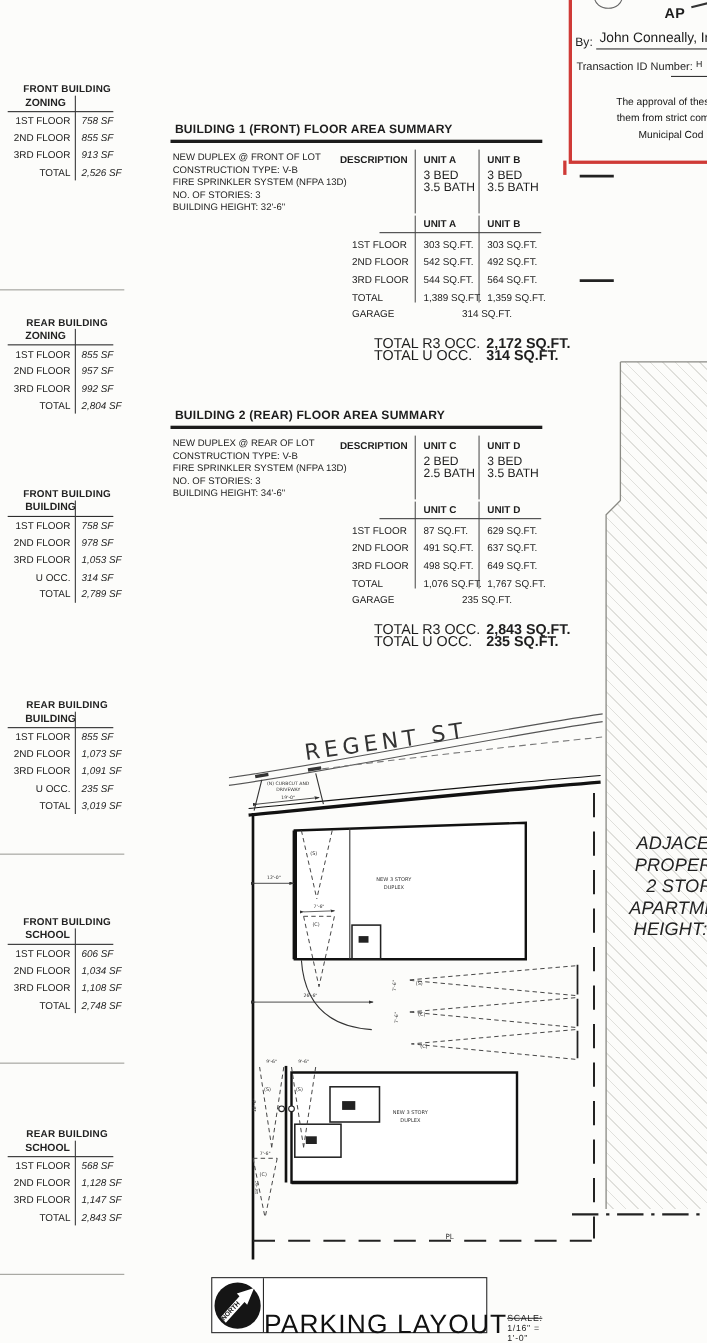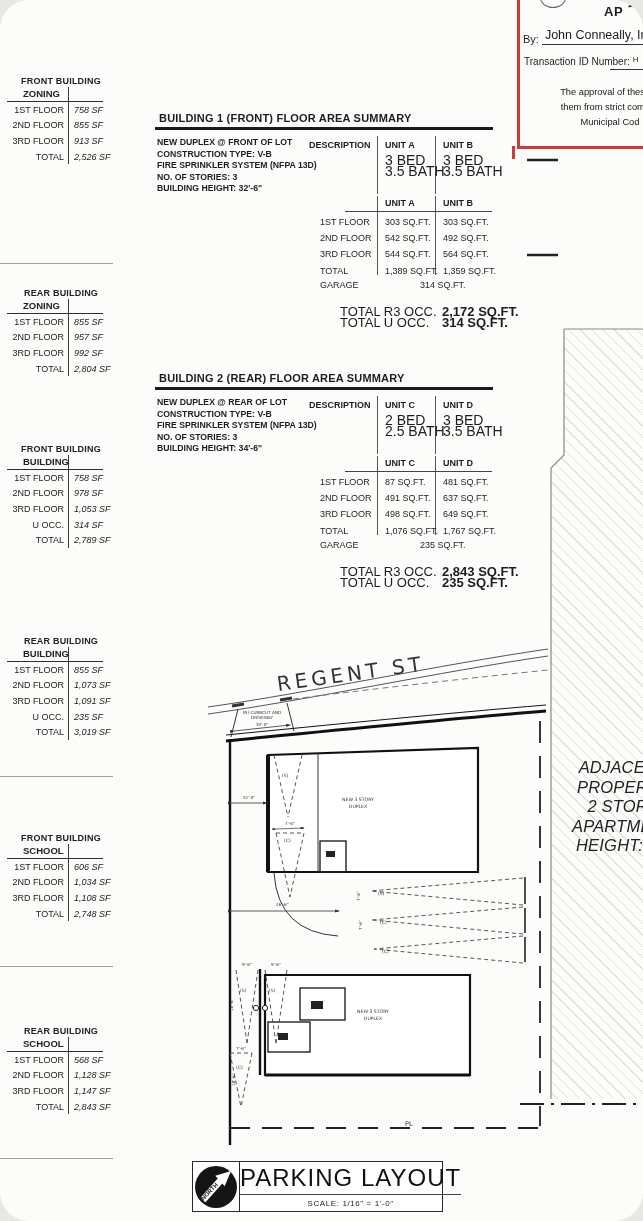--- a/index.html
+++ b/index.html
@@ -1,43 +1,43 @@
 <!DOCTYPE html>
 <html><head>
 <meta charset="utf-8">
 <style>
   html,body{margin:0;padding:0;background:#e8e8e6;}
   .page{position:relative;width:643px;height:1221px;overflow:hidden;background:#fcfcfa;
-        font-family:"Liberation Sans","DejaVu Sans",sans-serif;color:#1d1d1d;border-radius:29px;}
+        font-family:"Liberation Sans","DejaVu Sans",sans-serif;color:#1d1d1d;}
 
   
   .ltable{position:absolute;left:5px;width:112px;font-size:9px;color:#222;}
   .ltable::after{content:"";position:absolute;left:63px;top:11px;bottom:0;width:1.2px;background:#3a3a3a;}
   .t-title{text-align:center;font-weight:bold;font-size:9px;letter-spacing:.2px;white-space:nowrap;}
   .t-sub{margin:0 14px 0 2px;padding:2px 0 2px 16px;font-size:9.5px;font-weight:bold;
          border-bottom:1.2px solid #2e2e2e;}
   .t-row{display:flex;height:15.6px;align-items:center;}
   .t-row .lab{width:59px;text-align:right;padding-right:5px;white-space:nowrap;}
   .t-row .val{padding-left:5px;white-space:nowrap;font-style:italic;}
   #lt0{top:76px}#lt1{top:288px}#lt2{top:444px}#lt3{top:636px}#lt4{top:833px}#lt5{top:1026px}
 
   .ldiv{position:absolute;left:0;width:113px;height:1px;background:#a0a09a;}
 
   
   .summary{position:absolute;left:155px;width:345px;height:205px;}
   #summary1{top:112px}#summary2{top:372px}
   .s-title{position:absolute;left:4px;top:0;font-size:11px;font-weight:bold;letter-spacing:.2px;white-space:nowrap;}
   .s-rule{position:absolute;left:0;top:15px;width:338px;height:2.5px;background:#1c1c1c;}
-  .s-info{position:absolute;left:2px;top:25px;font-size:8.7px;line-height:11.6px;width:180px;white-space:nowrap;font-weight:bold;}
+  .s-info{position:absolute;left:2px;top:25px;font-size:8.7px;line-height:11.6px;width:180px;white-space:nowrap;}
   .s-desc-label{position:absolute;left:154px;top:28px;font-size:9px;font-weight:bold;}
   .s-vr{position:absolute;width:1.1px;background:#555;}
   .vr-a{left:222px;top:24px;height:58px;}
   .vr-b{left:280px;top:24px;height:58px;}
   .u-name{position:absolute;top:28px;font-size:9px;font-weight:bold;white-space:nowrap;}
-  .u-specs{position:absolute;top:43px;font-size:14px;line-height:10.6px;white-space:nowrap;}
+  .u-specs{position:absolute;top:43px;font-size:11px;line-height:10.6px;white-space:nowrap;}
   .u1{left:230px}.u2{left:288px}
   .fvr-a{left:222px;top:84px;height:79px;}
   .fvr-b{left:280px;top:84px;height:79px;}
   .f-head{position:absolute;top:86px;font-size:9px;font-weight:bold;white-space:nowrap;}
   .f-headline{position:absolute;left:190px;top:99px;width:147px;height:1.2px;background:#444;}
   .f-rows{position:absolute;left:165px;top:102px;width:190px;}
   .f-row{display:flex;height:16.2px;align-items:center;font-size:9px;white-space:nowrap;}
   .f-row .fl{width:65px}.f-row .fa{width:58px}.f-row .fb{width:62px}
   .f-total{position:absolute;left:165px;top:151px;width:190px;display:flex;height:16.2px;align-items:center;font-size:9px;white-space:nowrap;}
   .f-total .fl{width:65px}.f-total .fa,.f-total .fb{font-weight:normal;}
@@ -81,21 +81,21 @@
   .tiny{font-size:4.2px;}
   .dim{font-size:4.2px;}
   .lbl{font-size:4.6px;}
   .stall{font-size:4.5px;}
   .pl{font-size:6.5px;fill:#222;}
 
   
   .tblock{position:absolute;left:192px;top:1161px;width:249px;height:49px;
           border:1.6px solid #2a2a2a;display:flex;background:#fff;}
   .tb-north{width:55px;border-right:1.4px solid #2a2a2a;display:flex;align-items:center;justify-content:center;}
-  .tb-right{flex:1;display:flex;flex-direction:column;}
+  .tb-right{flex:1;display:flex;margin-top:36px;}
   .tb-title{flex:1;display:flex;align-items:center;justify-content:center;
             font-size:24px;letter-spacing:1px;color:#111;white-space:nowrap;}
   .tb-scale{height:16px;border-top:1.3px solid #444;display:flex;align-items:center;justify-content:center;
             font-size:8px;letter-spacing:.6px;color:#222;}
 </style>
 </head>
 <body>
 
 <div class="page">
 
@@ -377,21 +377,21 @@
     <div class="s-vr fvr-a"></div>
     <div class="s-vr fvr-b"></div>
     <div class="f-head" style="left:230px">UNIT C</div>
     <div class="f-head" style="left:288px">UNIT D</div>
     <div class="f-headline"></div>
     <div class="f-rows">
 
     <div class="f-row">
           <span class="fl">1ST FLOOR</span>
           <span class="fa">87 SQ.FT.</span>
-          <span class="fb">481 SQ.FT.</span>
+          <span class="fb">629 SQ.FT.</span>
         </div>
         <div class="f-row">
           <span class="fl">2ND FLOOR</span>
           <span class="fa">491 SQ.FT.</span>
           <span class="fb">637 SQ.FT.</span>
         </div>
         <div class="f-row">
           <span class="fl">3RD FLOOR</span>
           <span class="fa">498 SQ.FT.</span>
           <span class="fb">649 SQ.FT.</span>

